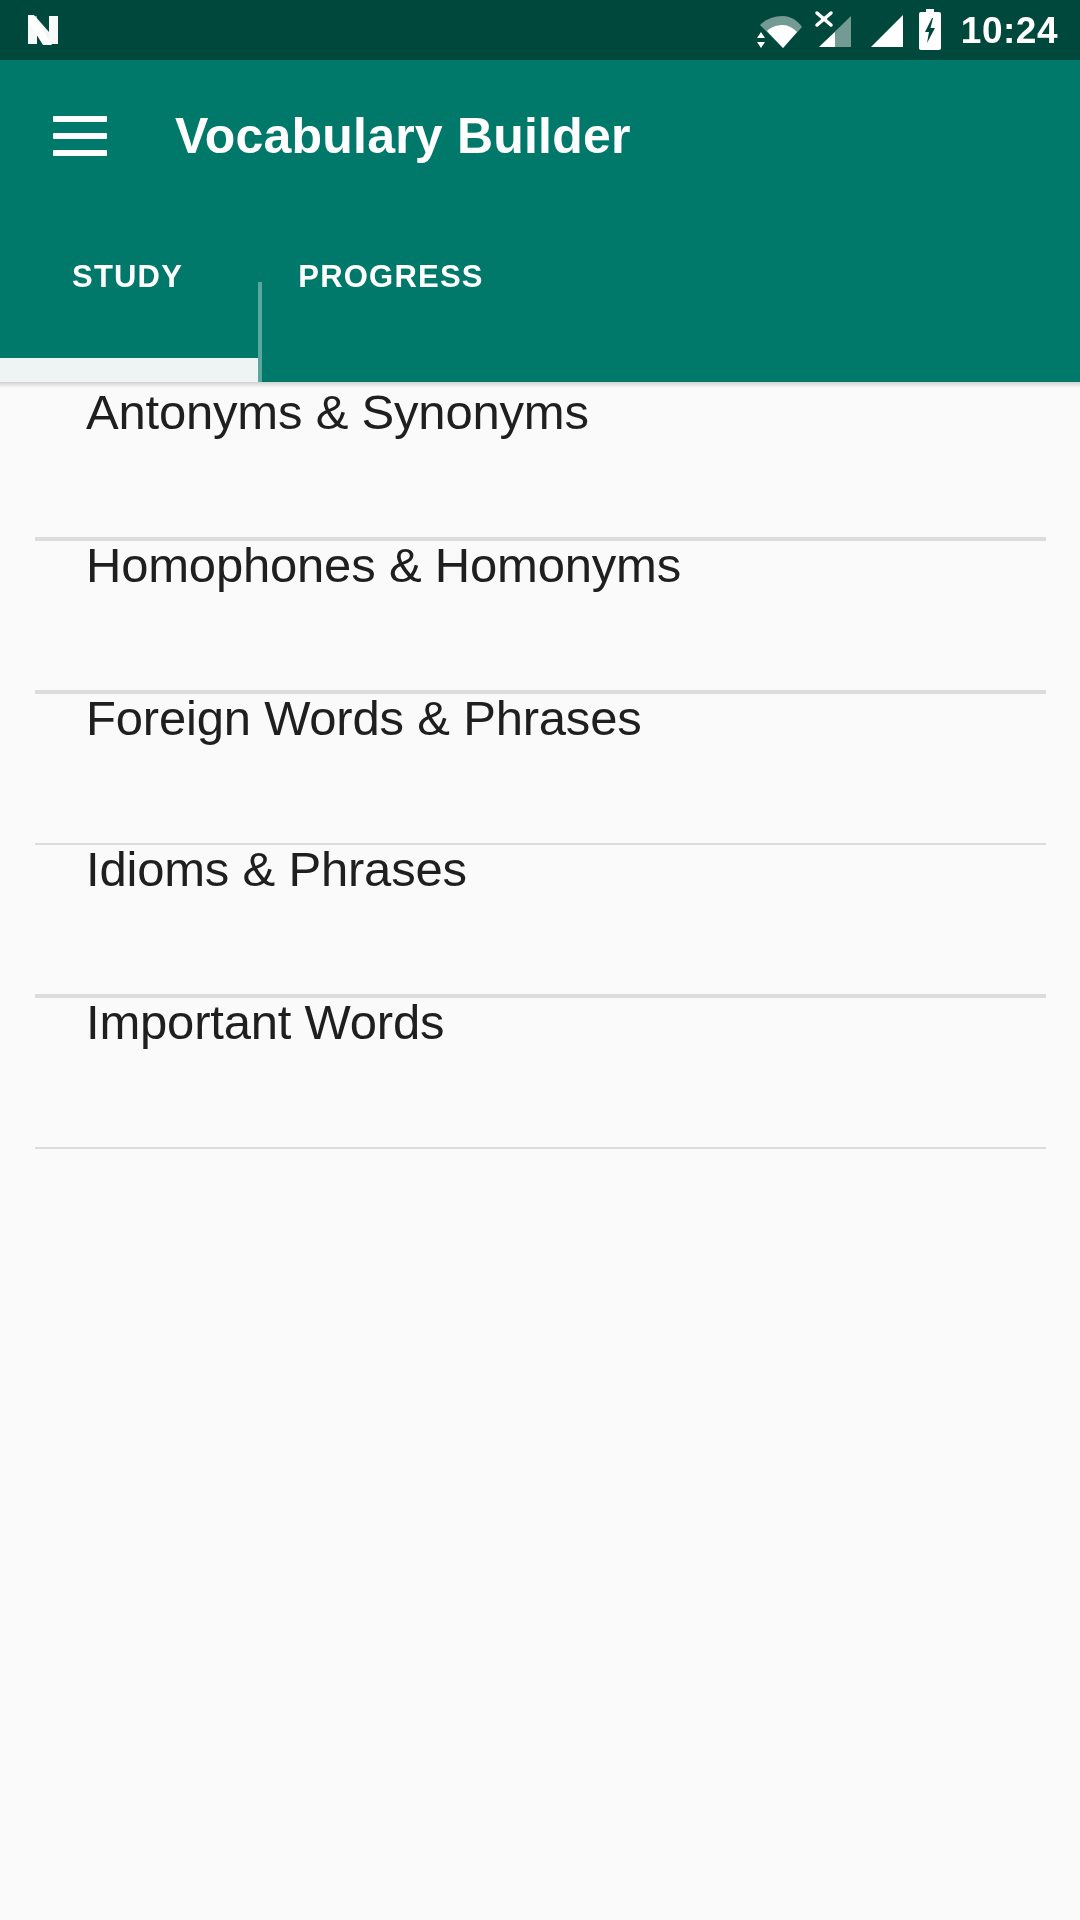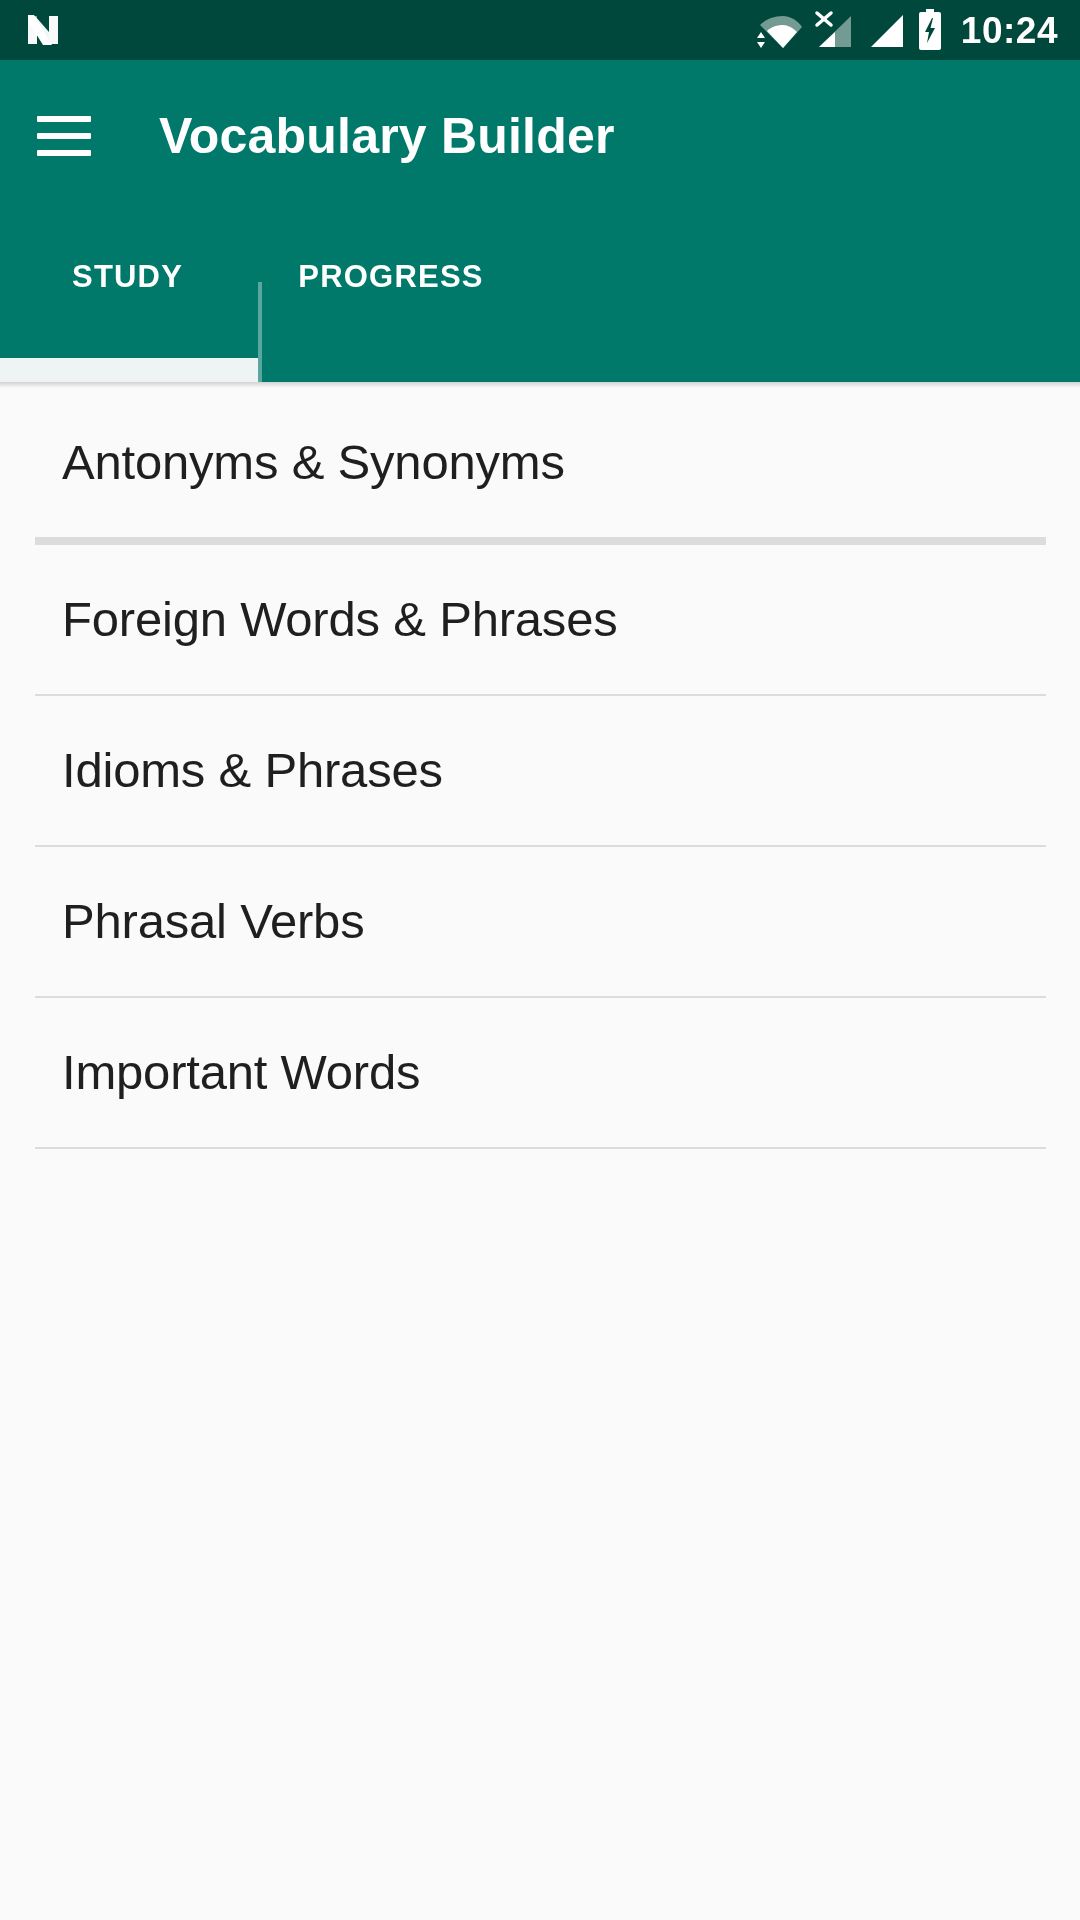--- a/index.html
+++ b/index.html
@@ -47,21 +47,21 @@
     white-space: nowrap;
   }
 
   
   .app-bar {
     position: relative;
     height: 152px;
     background: #00796b;
     display: flex;
     align-items: center;
-    padding-left: 37px;
+    padding-left: 53px;
     box-sizing: border-box;
   }
   .hamburger {
     width: 54px;
     height: 40px;
     display: flex;
     flex-direction: column;
     justify-content: space-between;
     cursor: pointer;
     flex: 0 0 auto;
@@ -134,22 +134,22 @@
   }
 
   
   .list {
     background: #fafafa;
   }
   .list-item {
     position: relative;
     height: 149px;
     display: flex;
-    align-items: center;
-    padding-left: 62px;
+    align-items: flex-start;
+    padding-left: 86px;
     box-sizing: border-box;
     cursor: pointer;
     background: #fafafa;
   }
   .list-item-label {
     font-size: 49px;
     font-weight: 400;
     color: #1f1f1f;
     line-height: 1;
     letter-spacing: -0.2px;
@@ -242,37 +242,37 @@
 
 <div class="list">
 
   <div class="list-item">
     <span class="list-item-label">Antonyms &amp; Synonyms</span>
   </div>
   <div class="divider"></div>
 
   <div class="divider"></div>
 
+  <div class="list-item">
+    <span class="list-item-label">Homophones &amp; Homonyms</span>
+  </div>
   <div class="divider"></div>
 
   <div class="divider"></div>
 
   <div class="list-item">
     <span class="list-item-label">Foreign Words &amp; Phrases</span>
   </div>
   <div class="divider"></div>
 
   <div class="list-item">
     <span class="list-item-label">Idioms &amp; Phrases</span>
   </div>
   <div class="divider"></div>
 
-  <div class="list-item">
-    <span class="list-item-label">Phrasal Verbs</span>
-  </div>
   <div class="divider"></div>
 
   <div class="list-item">
     <span class="list-item-label">Important Words</span>
   </div>
   <div class="divider"></div>
 
 </div>
 
 </body></html>

